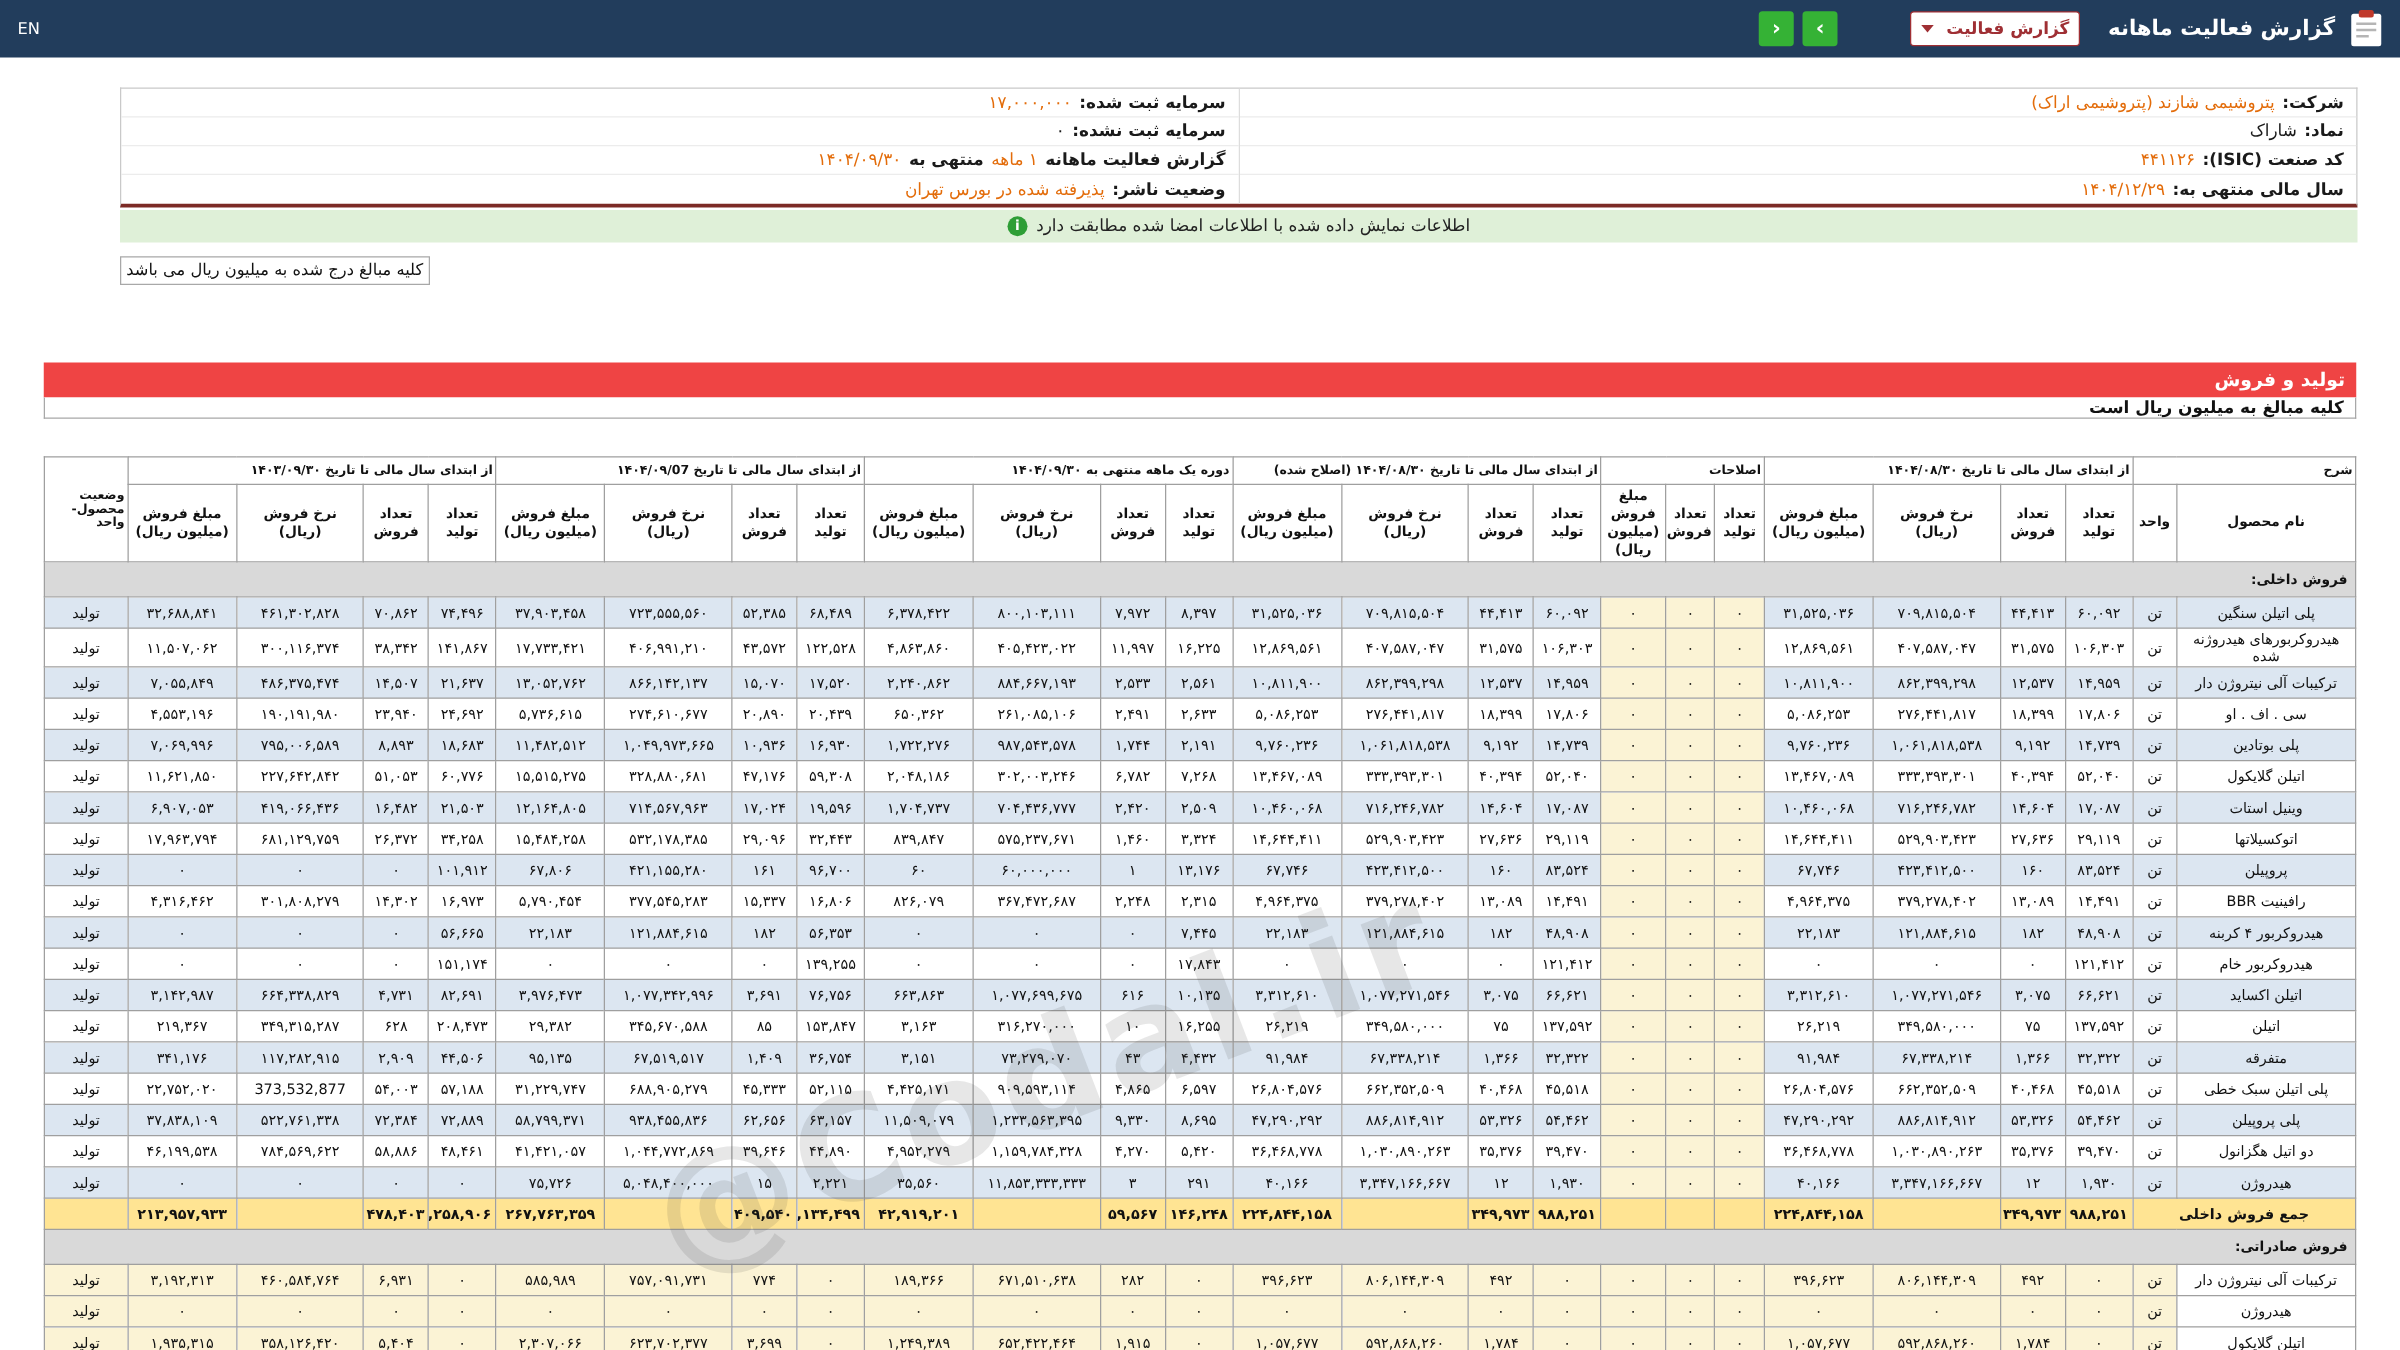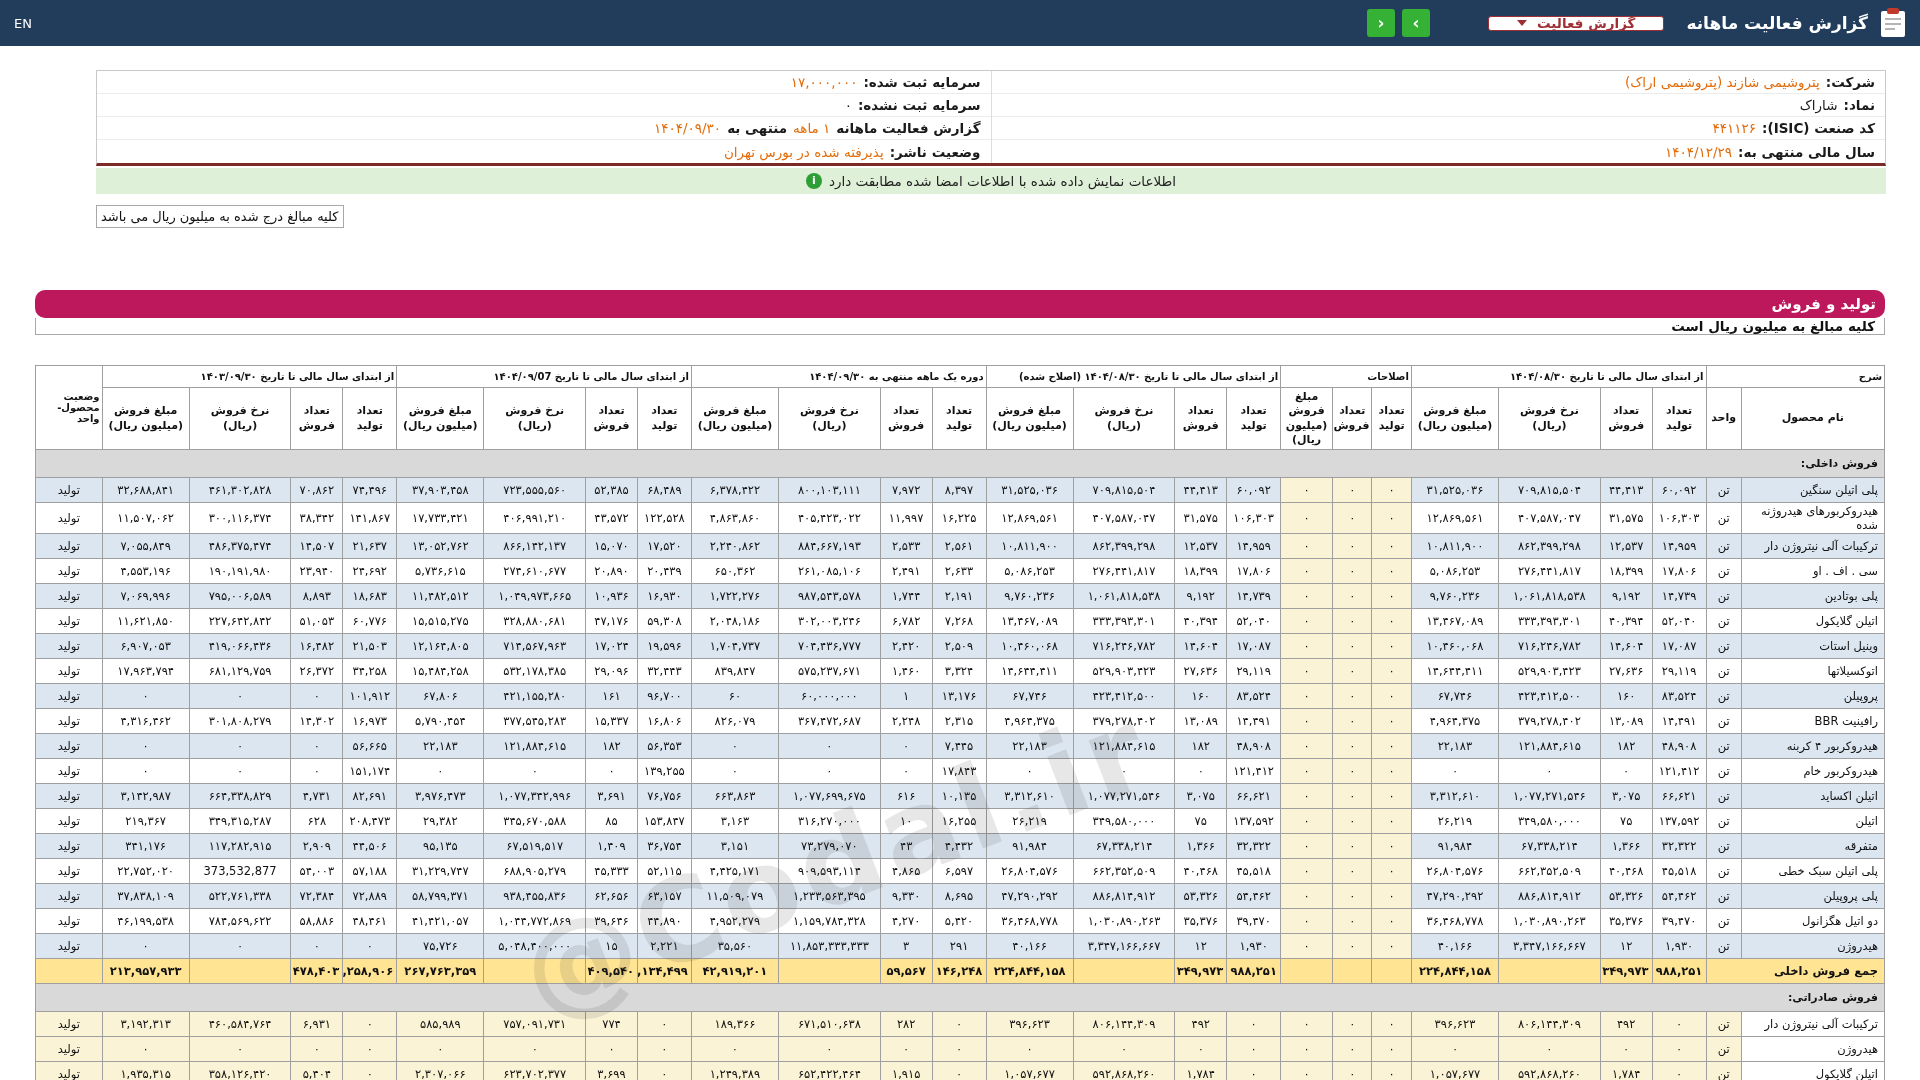--- a/index.html
+++ b/index.html
@@ -5,22 +5,22 @@
   * { box-sizing: border-box; margin: 0; padding: 0; }
   html, body { width: 1920px; height: 1080px; overflow: hidden; background: #fff;
     font-family: "DejaVu Sans", sans-serif; }
 
   
   .topbar { height: 46px; background: #223d5c; display: flex; align-items: center;
     padding: 0 14px; gap: 12px; }
   .report-icon { width: 26px; height: 30px; flex: 0 0 auto; }
   .topbar-title { color: #fff; font-weight: bold; font-size: 17px; }
   .report-select { background: #fff; border: 1px solid #9f2f34; color: #9f2f34;
-    border-radius: 3px; height: 15px; display: flex; align-items: center; gap: 10px;
-    padding: 0 28px; font-size: 13.5px; font-weight: bold; cursor: pointer; margin-right: 10px; }
+    border-radius: 3px; height: 28px; display: flex; align-items: center; gap: 10px;
+    padding: 0 8px; font-size: 13.5px; font-weight: bold; cursor: pointer; margin-right: 10px; }
   .caret-down { width: 0; height: 0; border-left: 5px solid transparent;
     border-right: 5px solid transparent; border-top: 6px solid #9f2f34; }
   .nav-group { display: flex; gap: 7px; margin-right: 46px; }
   .nav-btn { width: 28px; height: 28px; background: #35b235; color: #fff; border: none;
     border-radius: 3px; font-weight: bold; font-size: 17px; line-height: 26px;
     text-align: center; cursor: pointer; font-family: "DejaVu Sans", sans-serif; }
   .tb-spacer { flex: 1; }
   .en-link { color: #fff; font-size: 13px; cursor: pointer; text-decoration: none; }
 
   
@@ -40,37 +40,37 @@
     display: flex; align-items: center; justify-content: center; gap: 7px;
     font-size: 13.5px; color: #222; }
   .info-circle { width: 16px; height: 16px; border-radius: 50%; background: #2e9e36;
     color: #fff; font-size: 11px; font-weight: bold; line-height: 16px; text-align: center;
     flex: 0 0 auto; }
   .amounts-row { margin: 11px 34px 0 96px; display: flex; justify-content: flex-end; }
   .amounts-box { border: 1px solid #a8a8a8; background: #fff; padding: 3px 4px;
     font-size: 13px; color: #111; }
 
   
-  .section-bar { margin: 62px 35px 0 35px; background: #be185d; color: #fff;
-    font-weight: bold; font-size: 15px; padding: 5px 9px; border-radius: 10px; }
+  .section-bar { margin: 62px 35px 0 35px; background: #ef4444; color: #fff;
+    font-weight: bold; font-size: 15px; padding: 5px 9px; }
   .caption-row { margin: 0 35px; border: 1px solid #a8a8a8; border-top: none;
     background: #fff; font-weight: bold; font-size: 13.5px; padding: 0 9px; color: #111; }
 
   
   .table-wrap { margin: 30px 35px 0 35px; position: relative; }
   table.tbl { width: 100%; border-collapse: collapse; table-layout: fixed; }
   .tbl th { border: 1px solid #9f9f9f; background: #fff; font-weight: bold;
     vertical-align: middle; text-align: center; padding: 2px; color: #111; }
   .tbl tr.h1 th { height: 22px; font-size: 10px; text-align: right; }
   .tbl tr.h2 th { height: 44px; font-size: 11px; line-height: 1.3; }
   .tbl td { border: 1px solid #9f9f9f; font-size: 11.5px; height: 25px;
     text-align: center; padding: 1px 3px; vertical-align: middle; color: #111;
     overflow: hidden; }
   .tbl td.num { white-space: nowrap; }
-  .tbl td.name { text-align: right; padding: 1px 6px; white-space: normal; }
+  .tbl td.name { padding: 1px 6px; white-space: normal; }
   .tbl tr.alt:not(.hl) td:not(.g2) { background: #dce6f1; }
   .tbl td.g2 { background: #fbf3d5; }
   .tbl tr.hl td.num { background: #fbf3d5; }
   .tbl tr.total td { background: #ffe493; font-weight: bold; }
   .tbl tr.section td { background: #d9d9d9; font-weight: bold; font-size: 11px;
     text-align: right; height: 28px; padding: 1px 6px; }
 
   .watermark { position: absolute; top: 430px; left: 470px; transform: rotate(-21deg);
     font-size: 115px; font-weight: bold; color: rgba(60,60,60,0.12);
     letter-spacing: 5px; pointer-events: none; z-index: 5; direction: ltr; }

